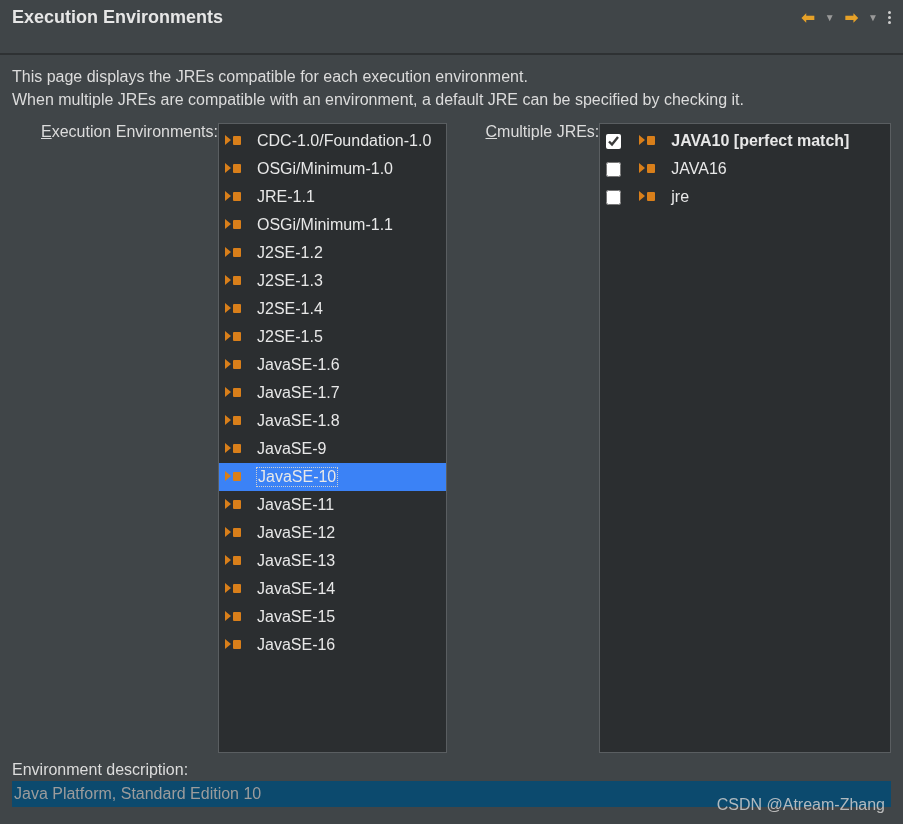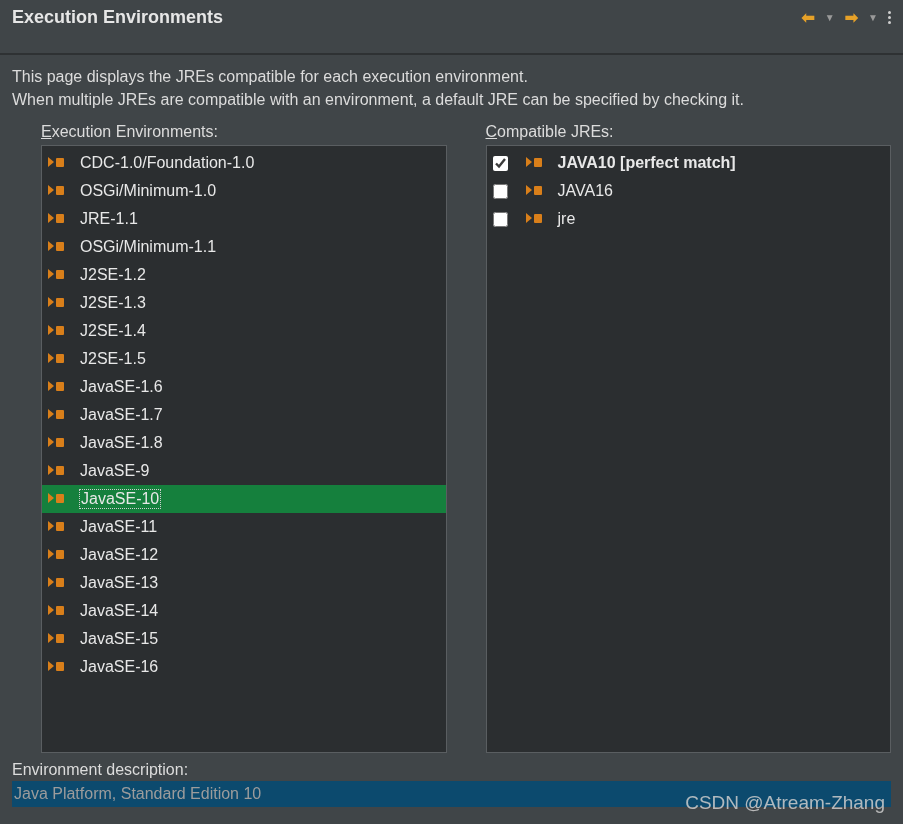--- a/index.html
+++ b/index.html
@@ -18,33 +18,33 @@
 .header-tools { display: flex; align-items: center; gap: 6px; }
 .header-tools .tool { cursor: pointer; padding: 2px; display: flex; align-items: center; }
 .arrow-left, .arrow-right { font-size: 16px; color: #e6a128; font-weight: bold; }
 .caret-down { font-size: 10px; color: #9a9a9a; }
 .kebab { display:flex; flex-direction:column; gap:2px; padding:4px 6px; }
 .kebab span { width:3px; height:3px; background:#cfcfcf; border-radius:50%; display:block; }
 
 .desc { padding: 10px 12px 12px 12px; font-size: 16px; color: #dcdcdc; line-height: 1.45; }
 
 .columns { display: flex; gap: 10px; padding: 0 12px; height: 630px; }
-.col { flex: 1; display: flex; flex-direction: column; padding-left: 29px; }
+.col { flex: 1; display: flex; flex-direction: row; padding-left: 29px; }
 .col-label { font-size: 16px; color: #dcdcdc; margin-bottom: 4px; }
 .col-label u { text-decoration: underline; }
 .listbox {
   flex: 1; background: #2b2e30; border: 1px solid #5a5e61;
   overflow-y: auto; padding: 3px 0;
 }
 .row {
   display: flex; align-items: center; gap: 16px;
   padding: 2px 6px; height: 28px; font-size: 16px; color: #e8e8e8;
   cursor: pointer;
 }
-.row.selected { background: #15803d; }
+.row.selected { background: #3b82f6; }
 .row.selected .label { outline: 1px dotted #cfcfcf; outline-offset: 0; padding:0 1px; }
 .jre-row .label.bold { font-weight: 700; }
 .icon-ee {
   width: 16px; height: 12px; position: relative; flex-shrink: 0;
 }
 .icon-ee::before {
   content: ""; position: absolute; left: 0; top: 0;
   border-left: 6px solid #d97f1a; border-top: 5px solid transparent; border-bottom: 5px solid transparent;
 }
 .icon-ee::after {
@@ -56,21 +56,21 @@
   background:#fff;
 }
 .env-desc-section { padding: 8px 12px 0 12px; }
 .env-desc-label { font-size: 16px; color: #dcdcdc; margin-bottom: 2px; }
 .env-desc-value {
   background: #0c4a6e; color: #9c9c9c; font-size: 16px;
   padding: 4px 2px; border: none; width: 100%;
 }
 .watermark {
   position: absolute; right: 18px; bottom: 10px;
-  color: #cdcdcd; font-size: 19px; opacity: 0.85;
+  color: #cdcdcd; font-size: 16px; opacity: 0.85;
   pointer-events: none;
 }
 </style>
 </head>
 <body>
 
 <div class="header">
   <h1>Execution Environments</h1>
   <div class="header-tools">
     <div class="tool">
@@ -174,21 +174,21 @@
           <span class="icon-ee"></span>
           <span class="label">JavaSE-15</span>
         </div>
         <div class="row">
           <span class="icon-ee"></span>
           <span class="label">JavaSE-16</span>
         </div>
       </div>
   </div>
   <div class="col">
-    <div class="col-label"><u>C</u><span>ompatible JREs:</span></div>
+    <div class="col-label"><u>C</u><span>multiple JREs:</span></div>
     <div class="listbox" id="jre-list">
         <div class="row jre-row">
           <input type="checkbox" checked="" style="">
           <span class="icon-ee"></span>
           <span class="label bold">JAVA10 [perfect match]</span>
         </div>
         <div class="row jre-row">
           <input type="checkbox" style="">
           <span class="icon-ee"></span>
           <span class="label">JAVA16</span>

